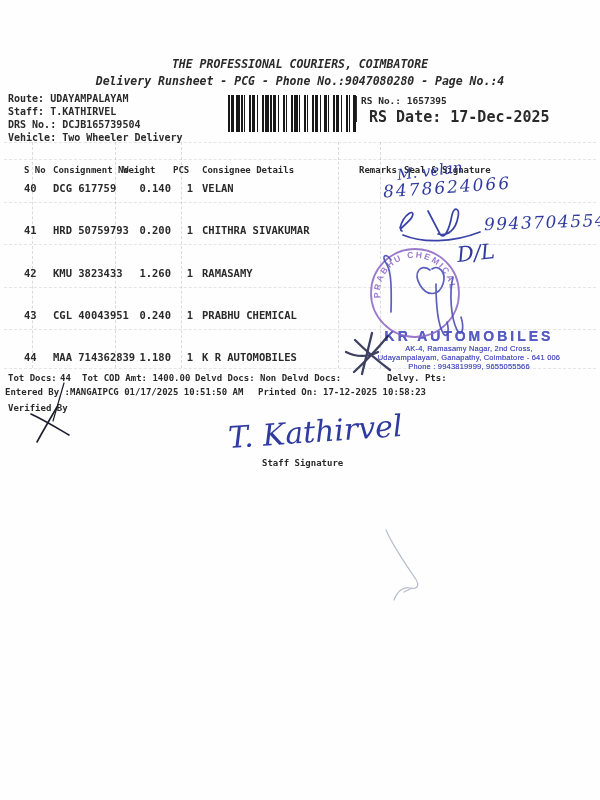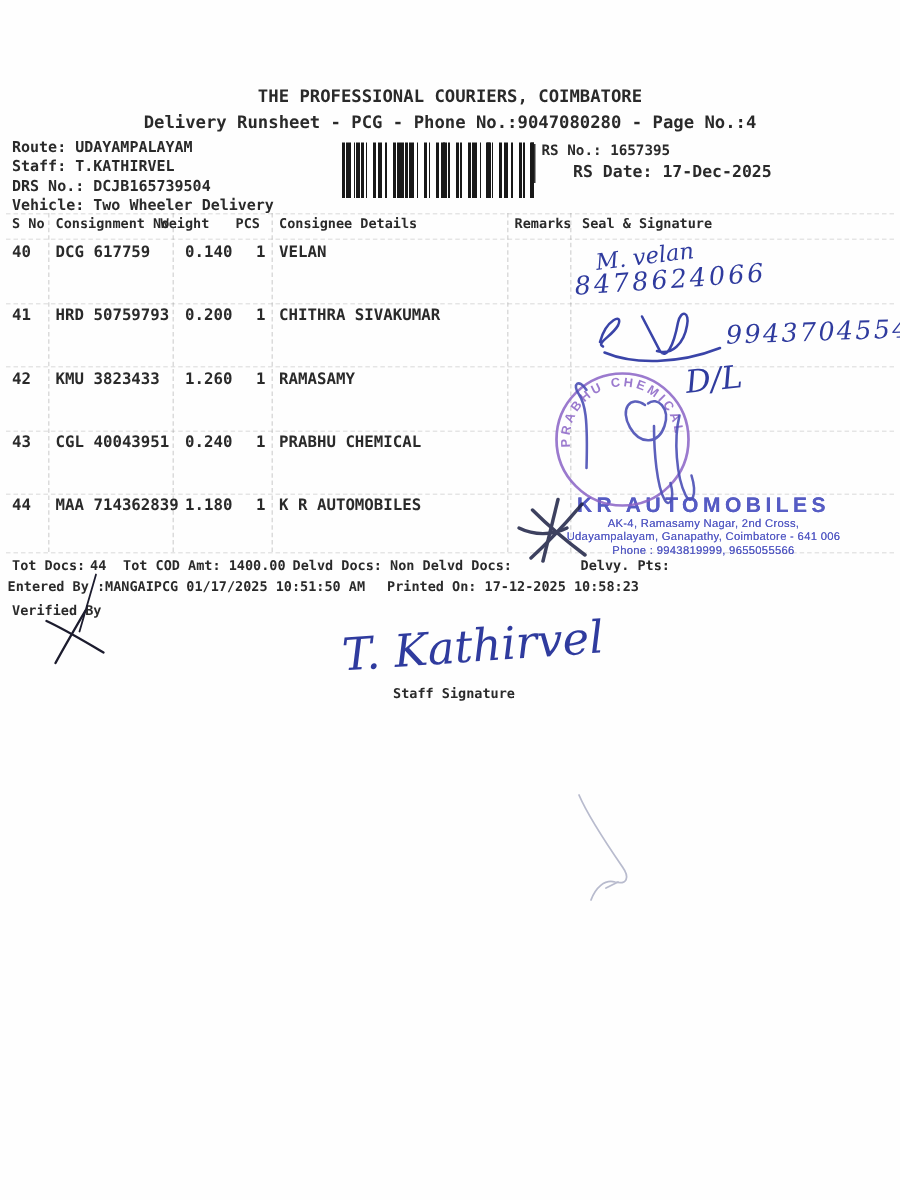--- a/index.html
+++ b/index.html
@@ -4,25 +4,25 @@
 <style>
   html,body{margin:0;padding:0;background:#e8e8e8;}
   .page{position:relative;width:600px;height:800px;background:#fefefe;margin:0 auto;overflow:hidden;
         font-family:"DejaVu Sans Mono","Liberation Mono",monospace;}
   .abs{position:absolute;white-space:pre;}
   .mono{font-family:"DejaVu Sans Mono","Liberation Mono",monospace;font-weight:700;color:#2a2a2a;}
   .t-title{font-size:11.5px;letter-spacing:0;}
   .t-meta{font-size:10px;}
   .t-small{font-size:9px;}
   .t-cell{font-size:10.5px;}
-  .center{left:0;width:600px;text-align:center;}
+  .center{left:0;width:600px;text-align:center;font-style:italic;}
   .hand{font-family:"DejaVu Serif","Liberation Serif",serif;font-style:italic;color:#2f3b9e;}
   .vline{position:absolute;top:142px;height:226px;border-left:1px dashed rgba(60,60,60,0.18);}
   .hline{position:absolute;left:4px;width:592px;border-top:1px dashed rgba(60,60,60,0.13);}
-  .row{position:absolute;left:0;width:476px;height:14px;}
+  .row{position:absolute;left:16px;width:476px;height:14px;margin-top:20px;}
   .row span{position:absolute;top:0;}
   .c-sno{left:8px;}  .c-con{left:37px;}
   .c-wt{left:103px;width:52px;text-align:right;}
   .c-pcs{left:153px;width:24px;text-align:right;}
   .c-cne{left:186px;}
   .barcode{position:absolute;left:228px;top:95px;width:128px;height:37px;
     background-image:
       repeating-linear-gradient(90deg,#181818 0 2px,transparent 2px 3px,#181818 3px 6px,transparent 6px 8px,#181818 8px 9px,transparent 9px 13px,#181818 13px 15px,transparent 15px 16px,#181818 16px 17px,transparent 17px 21px),
       repeating-linear-gradient(90deg,transparent 0 9px,#181818 9px 12px,transparent 12px 29px);}
   .krstamp{position:absolute;left:360px;top:329px;width:218px;text-align:center;color:#4a50c0;
@@ -41,21 +41,21 @@
   <div class="abs mono t-title center" style="top:74px;">Delivery Runsheet - PCG - Phone No.:9047080280 - Page No.:4</div>
 
   <div class="abs mono t-meta" style="left:8px;top:93px;">Route: UDAYAMPALAYAM</div>
   <div class="abs mono t-meta" style="left:8px;top:106px;">Staff: T.KATHIRVEL</div>
   <div class="abs mono t-meta" style="left:8px;top:119px;">DRS No.: DCJB165739504</div>
   <div class="abs mono t-meta" style="left:8px;top:132px;">Vehicle: Two Wheeler Delivery</div>
 
   <div class="barcode"></div>
   <div class="abs" style="left:356px;top:96px;height:26px;border-left:1.5px solid #333;"></div>
   <div class="abs mono" style="left:361px;top:95px;font-size:9.5px;">RS No.: 1657395</div>
-  <div class="abs mono" style="left:382px;top:108px;font-size:11px;">RS Date: 17-Dec-2025</div>
+  <div class="abs mono" style="left:369px;top:108px;font-size:15px;">RS Date: 17-Dec-2025</div>
 
   <div class="hline" style="top:142px;"></div>
   <div class="hline" style="top:159px;"></div>
   <div class="hline" style="top:202px;"></div>
   <div class="hline" style="top:244px;"></div>
   <div class="hline" style="top:287px;"></div>
   <div class="hline" style="top:329px;"></div>
   <div class="hline" style="top:368px;"></div>
   <div class="vline" style="left:32px;"></div>
   <div class="vline" style="left:115px;"></div>

